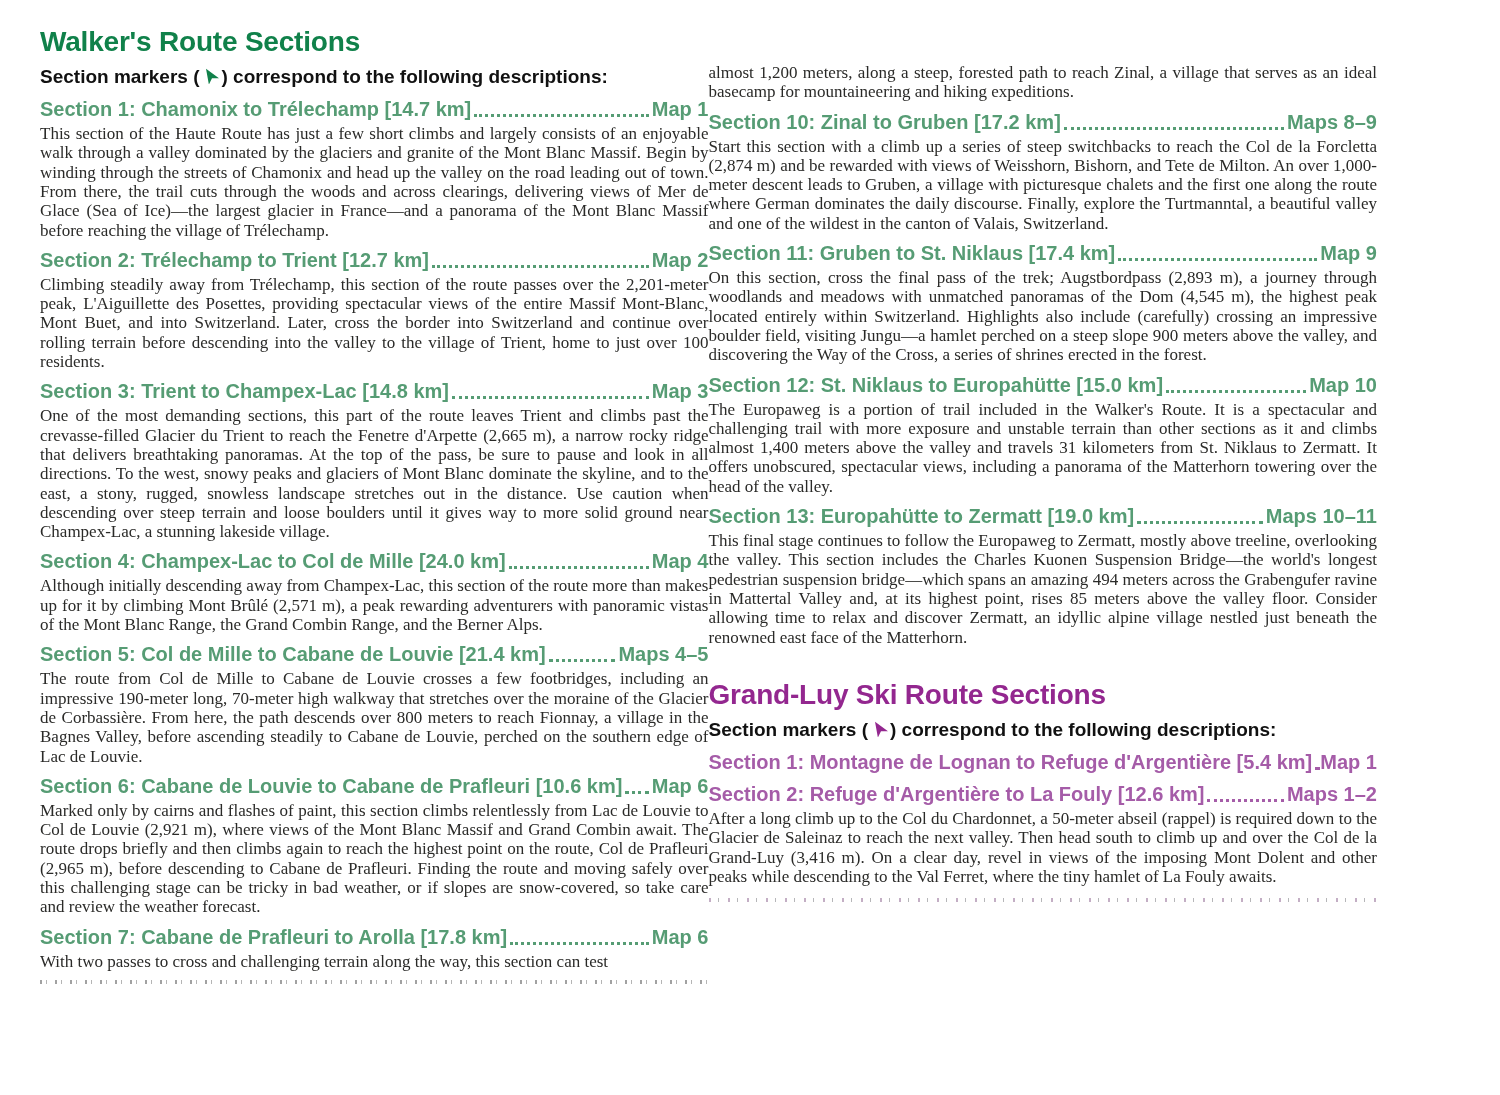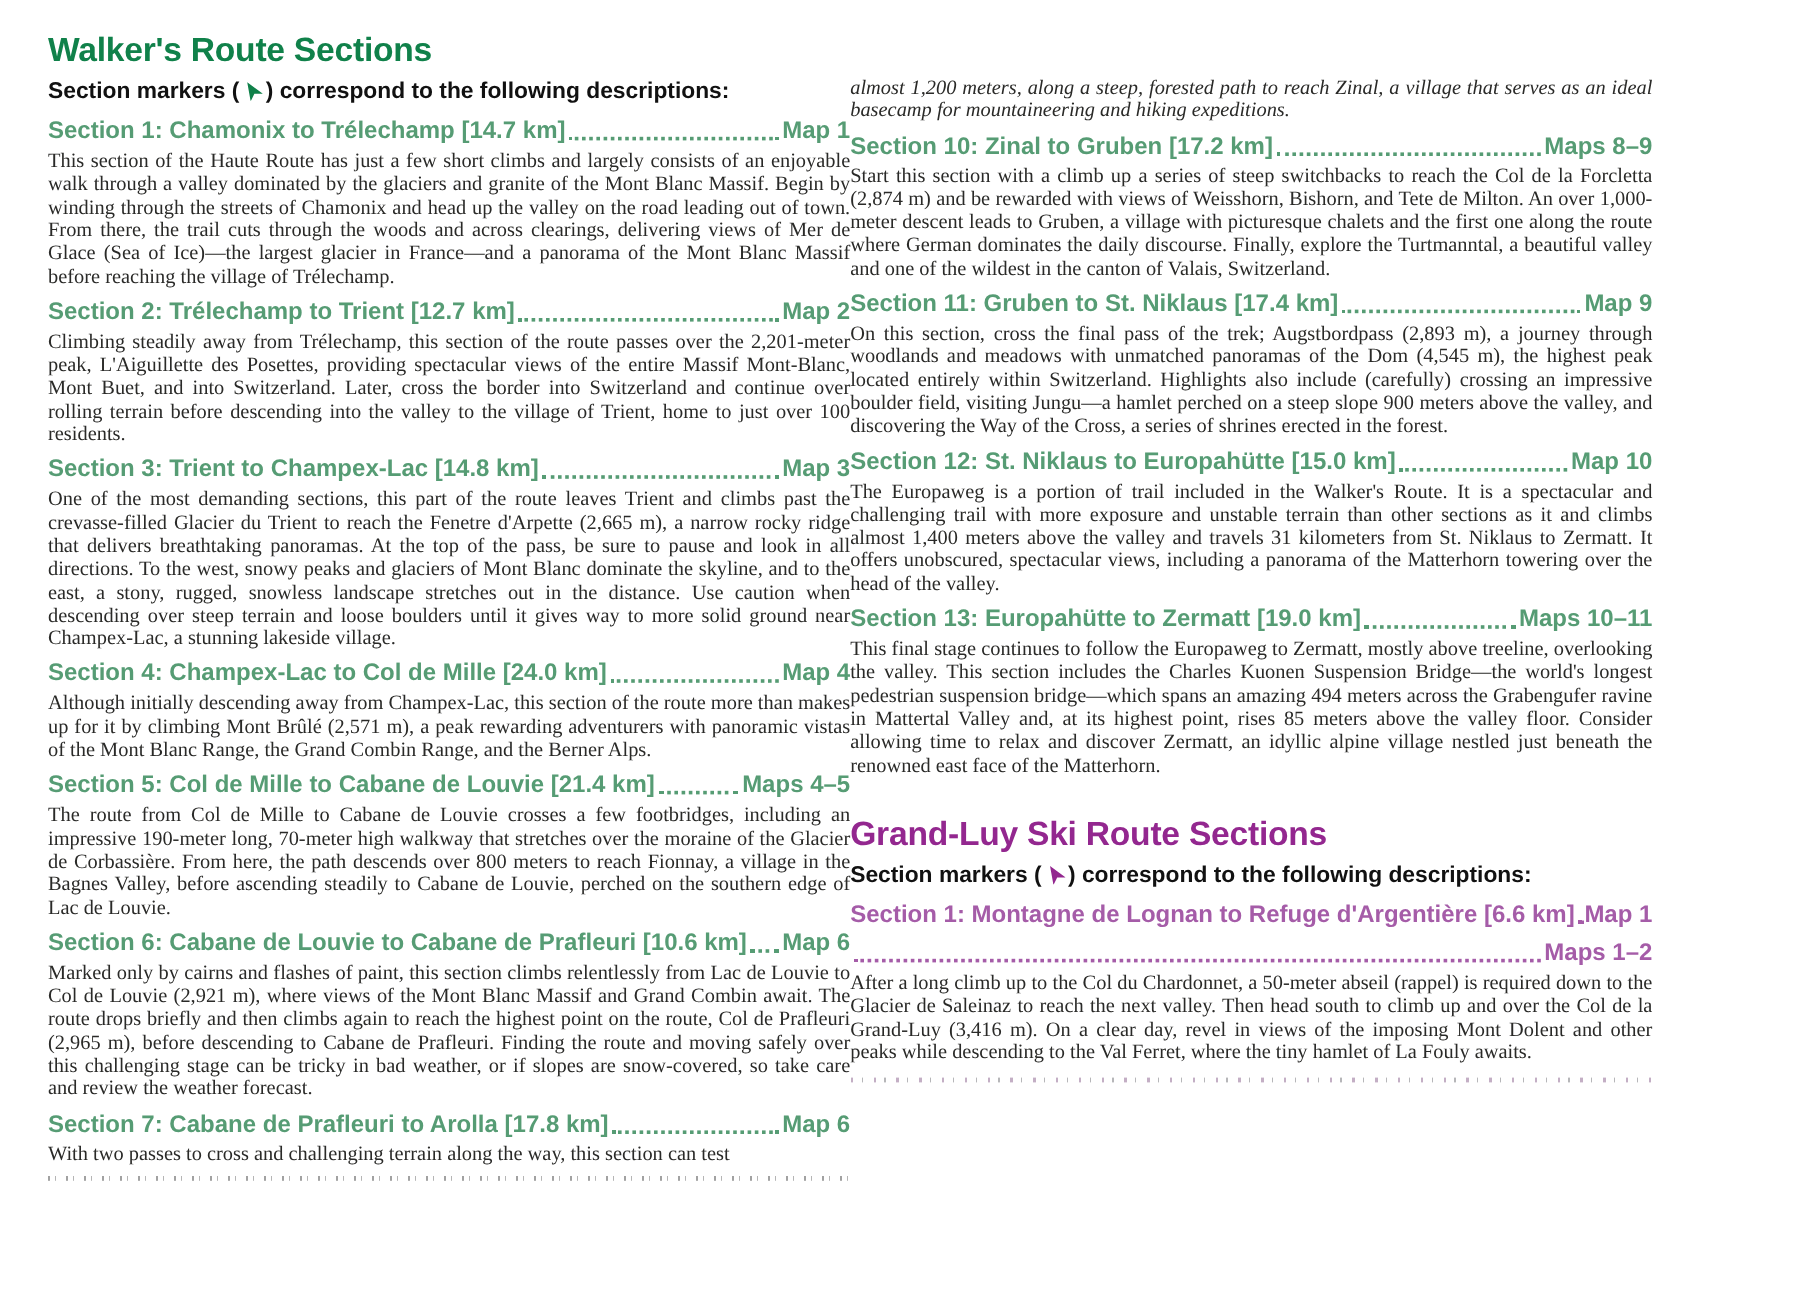--- a/index.html
+++ b/index.html
@@ -44,21 +44,21 @@
   }
   .walkers-head{color:var(--walkers-heading);}
   .ski-head{color:var(--ski-heading);}
   .sec-title{white-space:nowrap;overflow:hidden;}
   .leader{flex:1 1 auto;min-width:0;border-bottom:3px dotted currentColor;margin:0 3px 4px 3px;}
   .sec-map{white-space:nowrap;}
   .sec-body{
     font-size:17px;line-height:19.3px;text-align:justify;
     margin:0;color:var(--body-text);
   }
-  .lead-para{margin:37px 0 0 0;font-style:italic;}
+  .lead-para{margin:37px 0 0 0;}
   .cut-line{height:4px;overflow:hidden;margin-top:9px;opacity:.65;}
   .cut-line.serif-cut{background:repeating-linear-gradient(90deg,#6f6f6f 0 2px,transparent 2px 6px,#8d8d8d 6px 7px,transparent 7px 15px);}
   .cut-line.purple-cut{background:repeating-linear-gradient(90deg,#a383a5 0 2px,transparent 2px 9px,#8f8f93 9px 10px,transparent 10px 19px);margin-top:12px;}
 </style>
 </head>
 <body>
 
 <div class="page">
 
   <div class="col">
@@ -186,28 +186,29 @@
       <span class="nav-icon purple">
         <svg width="18" height="18" viewBox="0 0 24 24">
             <path d="M12 2 L20 22 L12 17 L4 22 Z" fill="currentColor" transform="rotate(-32 12 12)"></path>
           </svg>
       </span>
       <span>) correspond to the following descriptions:</span>
     </p>
 
     <div>
       <div class="sec-head ski-head">
-        <span class="sec-title">Section 1: Montagne de Lognan to Refuge d'Argentière [6.6 km]</span>
+        <span class="sec-title">Section 1: Montagne de Lognan to Refuge d'Argentière [5.4 km]</span>
         <span class="leader"></span>
         <span class="sec-map">Map 1</span>
       </div>
     </div>
 
     <div>
       <div class="sec-head ski-head">
+        <span class="sec-title">Section 2: Refuge d'Argentière to La Fouly [12.6 km]</span>
         <span class="leader"></span>
         <span class="sec-map">Maps 1–2</span>
       </div>
       <p class="sec-body">After a long climb up to the Col du Chardonnet, a 50-meter abseil (rappel) is required down to the Glacier de Saleinaz to reach the next valley. Then head south to climb up and over the Col de la Grand-Luy (3,416 m). On a clear day, revel in views of the imposing Mont Dolent and other peaks while descending to the Val Ferret, where the tiny hamlet of La Fouly awaits.</p>
     </div>
 
     <div class="cut-line purple-cut"></div>
   </div>
 
 </div>

